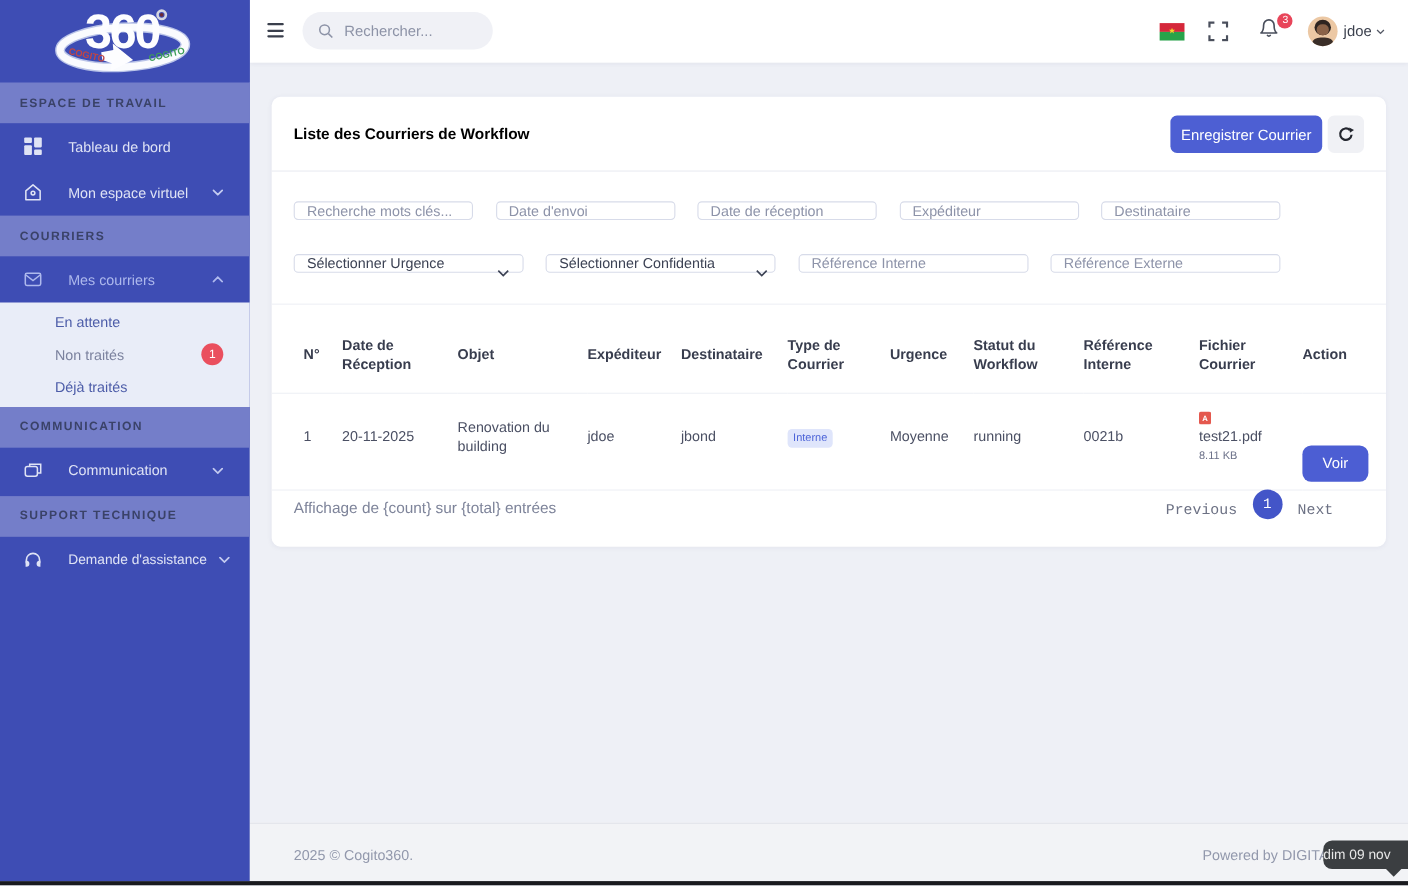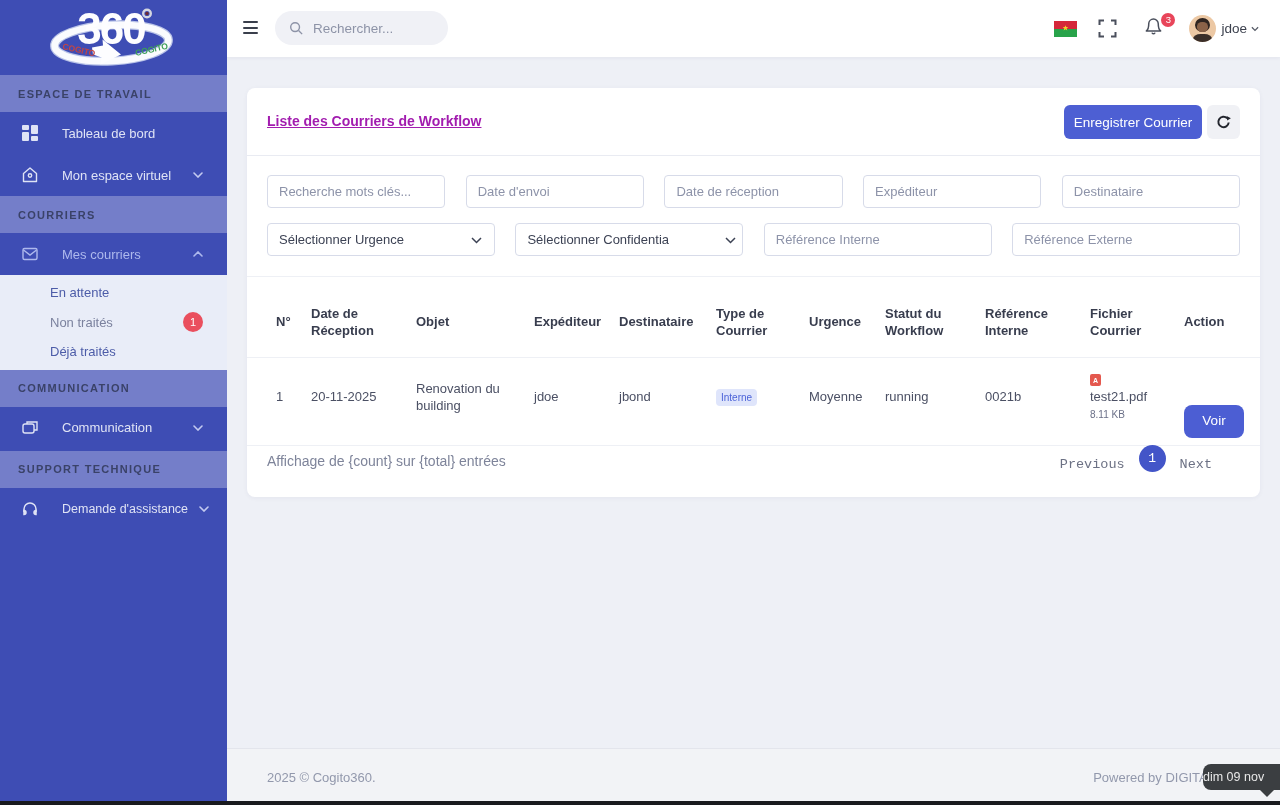--- a/index.html
+++ b/index.html
@@ -22,24 +22,24 @@
 
 #topbar { position:absolute; left:227px; top:0; width:1053px; height:57px; background:#fff; box-shadow:0 1px 4px rgba(30,40,90,0.06); z-index:4; }
 #hamb { position:absolute; left:16px; top:21px; width:15px; height:13px; }
 #hamb div { height:2px; background:#3a3f4c; margin-bottom:3.5px; border-radius:1px; }
 #searchpill { position:absolute; left:48px; top:11px; width:173px; height:34px; background:#f0f1f6; border-radius:17px; display:flex; align-items:center; padding-left:14px; color:#8d93a7; font-size:13.5px; }
 #topright { position:absolute; right:21px; top:0; height:57px; display:flex; align-items:center; }
 
 
 #card { position:absolute; left:247px; top:88px; width:1013px; height:409px; background:#fff; border-radius:8px; box-shadow:0 1px 5px rgba(30,40,90,0.05); }
 #cardhead { height:68px; border-bottom:1px solid #e9ebf2; position:relative; }
-#cardtitle { position:absolute; left:20px; top:25px; font-size:14px; font-weight:bold; color:#a21caf;text-decoration:underline; }
+#cardtitle { position:absolute; left:20px; top:25px; font-size:14px; font-weight:bold; color:#000000; }
 #btn-enr { position:absolute; right:58px; top:17px; width:138px; height:34px; background:#4d5fd3; color:#fff; border-radius:6px; font-size:13.5px; display:flex; align-items:center; justify-content:center; }
 #btn-ref { position:absolute; right:20px; top:17px; width:33px; height:34px; background:#f0f1f5; border-radius:6px; display:flex; align-items:center; justify-content:center; color:#2c2f38; font-size:15px; }
-.frow { position:absolute; left:20px; width:973px; height:33px; display:flex; gap:20.5px; }
+.frow { position:absolute; left:20px; width:897px; height:33px; display:flex; gap:20.5px;align-items:center; }
 .fin { flex:1; border:1px solid #d7dbe9; border-radius:4px; display:flex; align-items:center; padding:0 11px; font-size:13px; color:#8d93a9; background:#fff; position:relative; }
 .fsel { color:#3c4254; }
 
 
 
 #tablezone { position:absolute; left:0; top:188px; width:1013px; border-top:1px solid #eef0f5; }
 table { border-collapse:collapse; width:1013px; table-layout:fixed; }
 th { font-size:13px; color:#383d4e; text-align:left; font-weight:bold; vertical-align:middle; padding:12px 0 0 0; line-height:1.3; }
 td { font-size:13px; color:#4b5064; vertical-align:middle; padding:0 0 7px 0; line-height:1.3; }
 .trh { height:80px; }

